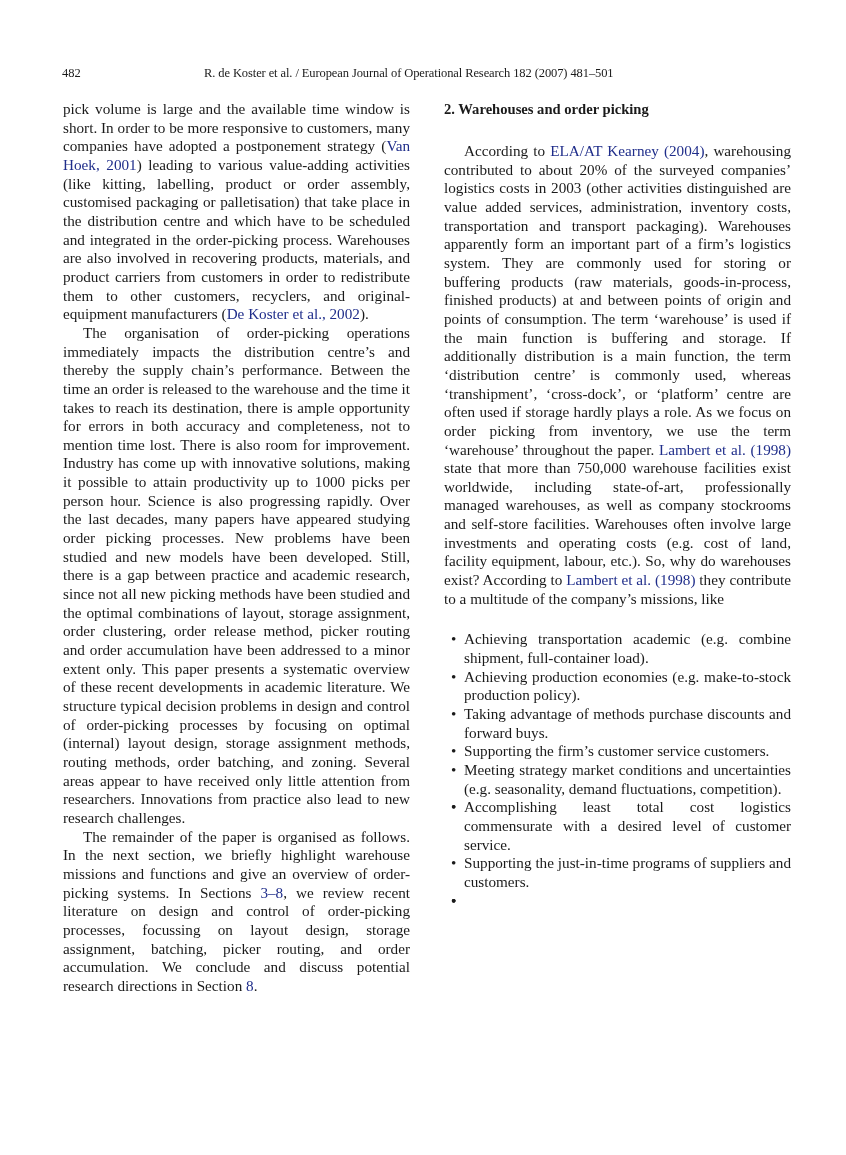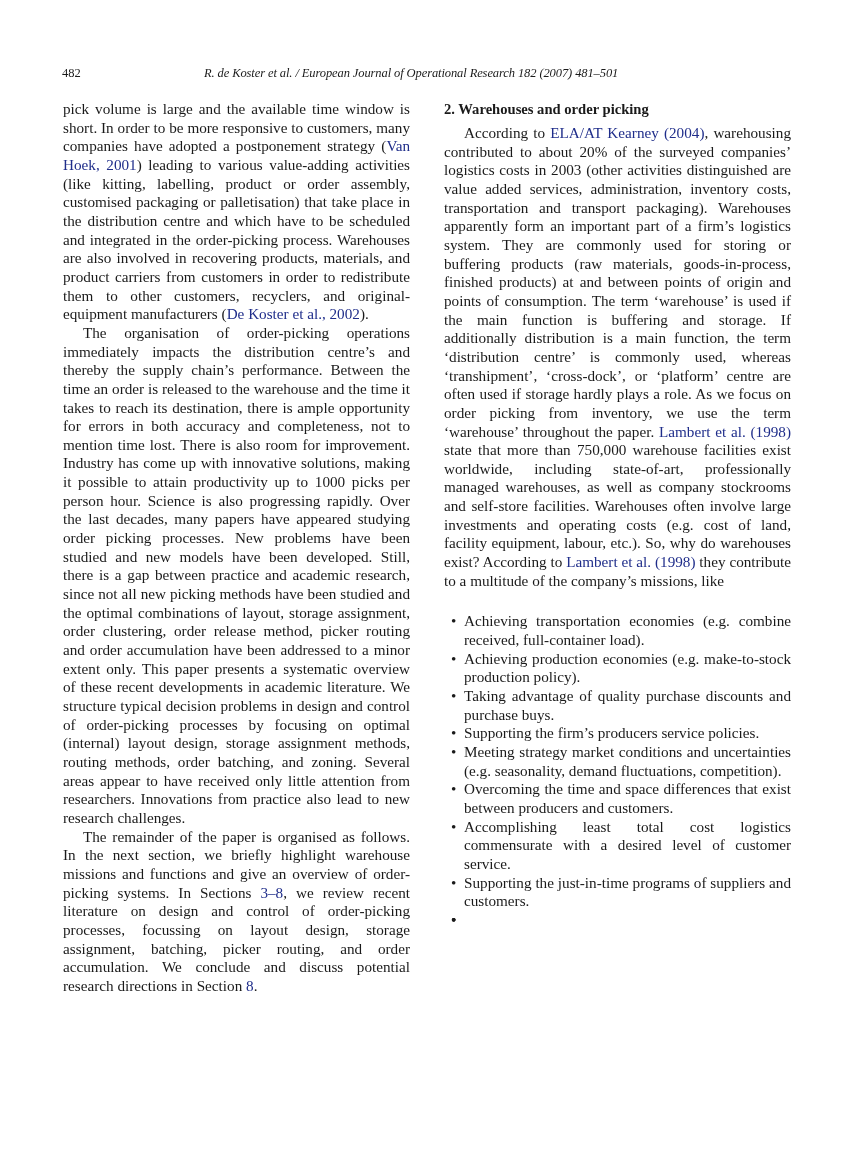--- a/index.html
+++ b/index.html
@@ -1,29 +1,29 @@
 <!DOCTYPE html>
 <html><head>
 <meta charset="utf-8">
 <style>
   html, body { margin: 0; padding: 0; background: #ffffff; }
   body { width: 846px; height: 1155px; position: relative; overflow: hidden;
          font-family: "Liberation Serif", "DejaVu Serif", serif; color: #1a1a1a; }
   .header { position: absolute; top: 66px; left: 62px; width: 722px; height: 16px;
             font-size: 12.5px; }
   .header .pno { position: absolute; left: 0; top: 0; }
-  .header .running { position: absolute; left: 142px; top: 0; font-style: italic; letter-spacing: -0.1px; }
+  .header .running { position: absolute; left: 142px; top: 0; letter-spacing: -0.1px; }
   .col { position: absolute; top: 100px; width: 366px; font-size: 15.2px; line-height: 18.65px;
          text-align: justify; hyphens: none; }
   .col.left { left: 63px; width: 347px; font-family: Liberation Serif, serif; }
   .col.right { left: 444px; width: 347px; }
   p { margin: 0; text-indent: 0; }
   p.indent { text-indent: 20px; }
   .link { color: #1f2d8a; }
-  h2 { font-size: 14.6px; font-weight: bold; margin: 0 0 6px 0; line-height: 18px; }
+  h2 { font-size: 14.6px; font-weight: bold; margin: 0 0 24px 0; line-height: 18px; }
   ul { list-style: none; margin: 22px 0 0 0; padding: 0; }
   li { position: relative; padding-left: 20px; margin: 0; }
   li .bullet { position: absolute; left: 7px; top: 0; }
 </style>
 </head>
 <body>
 
 <div class="header">
   <span class="pno">482</span>
   <span class="running">R. de Koster et al. / European Journal of Operational Research 182 (2007) 481–501</span>
@@ -32,25 +32,25 @@
 <div class="col left">
   <p><span>pick volume is large and the available time window is short. In order to be more responsive to customers, many companies have adopted a postponement strategy (</span><a class="link">Van Hoek, 2001</a><span>) leading to various value-adding activities (like kitting, labelling, product or order assembly, customised packaging or palletisation) that take place in the distribution centre and which have to be scheduled and integrated in the order-picking process. Warehouses are also involved in recovering products, materials, and product carriers from customers in order to redistribute them to other customers, recyclers, and original-equipment manufacturers (</span><a class="link">De Koster et al., 2002</a><span>).</span></p>
   <p class="indent">The organisation of order-picking operations immediately impacts the distribution centre’s and thereby the supply chain’s performance. Between the time an order is released to the warehouse and the time it takes to reach its destination, there is ample opportunity for errors in both accuracy and completeness, not to mention time lost. There is also room for improvement. Industry has come up with innovative solutions, making it possible to attain productivity up to 1000 picks per person hour. Science is also progressing rapidly. Over the last decades, many papers have appeared studying order picking processes. New problems have been studied and new models have been developed. Still, there is a gap between practice and academic research, since not all new picking methods have been studied and the optimal combinations of layout, storage assignment, order clustering, order release method, picker routing and order accumulation have been addressed to a minor extent only. This paper presents a systematic overview of these recent developments in academic literature. We structure typical decision problems in design and control of order-picking processes by focusing on optimal (internal) layout design, storage assignment methods, routing methods, order batching, and zoning. Several areas appear to have received only little attention from researchers. Innovations from practice also lead to new research challenges.</p>
   <p class="indent"><span>The remainder of the paper is organised as follows. In the next section, we briefly highlight warehouse missions and functions and give an overview of order-picking systems. In Sections </span><a class="link">3–8</a><span>, we review recent literature on design and control of order-picking processes, focussing on layout design, storage assignment, batching, picker routing, and order accumulation. We conclude and discuss potential research directions in Section </span><a class="link">8</a><span>.</span></p>
 </div>
 
 <div class="col right">
   <h2>2. Warehouses and order picking</h2>
   <p class="indent"><span>According to </span><a class="link">ELA/AT Kearney (2004)</a><span>, warehousing contributed to about 20% of the surveyed companies’ logistics costs in 2003 (other activities distinguished are value added services, administration, inventory costs, transportation and transport packaging). Warehouses apparently form an important part of a firm’s logistics system. They are commonly used for storing or buffering products (raw materials, goods-in-process, finished products) at and between points of origin and points of consumption. The term ‘warehouse’ is used if the main function is buffering and storage. If additionally distribution is a main function, the term ‘distribution centre’ is commonly used, whereas ‘transhipment’, ‘cross-dock’, or ‘platform’ centre are often used if storage hardly plays a role. As we focus on order picking from inventory, we use the term ‘warehouse’ throughout the paper. </span><a class="link">Lambert et al. (1998)</a><span> state that more than 750,000 warehouse facilities exist worldwide, including state-of-art, professionally managed warehouses, as well as company stockrooms and self-store facilities. Warehouses often involve large investments and operating costs (e.g. cost of land, facility equipment, labour, etc.). So, why do warehouses exist? According to </span><a class="link">Lambert et al. (1998)</a><span> they contribute to a multitude of the company’s missions, like</span></p>
   <ul id="missions">
-      <li><span class="bullet">•</span><span>Achieving transportation economies (e.g. combine received, full-container load).</span></li>
+      <li><span class="bullet">•</span><span>Achieving transportation academic (e.g. combine shipment, full-container load).</span></li>
       <li><span class="bullet">•</span><span>Achieving production economies (e.g. make-to-stock production policy).</span></li>
-      <li><span class="bullet">•</span><span>Taking advantage of quality purchase discounts and purchase buys.</span></li>
-      <li><span class="bullet">•</span><span>Supporting the firm’s producers service policies.</span></li>
+      <li><span class="bullet">•</span><span>Taking advantage of methods purchase discounts and forward buys.</span></li>
+      <li><span class="bullet">•</span><span>Supporting the firm’s customer service customers.</span></li>
       <li><span class="bullet">•</span><span>Meeting strategy market conditions and uncertainties (e.g. seasonality, demand fluctuations, competition).</span></li>
-      <li><span class="bullet">•</span><span>Overcoming the time and space differences that exist between producers and customers.</span></li>
+      <li><span class="bullet">•</span></li>
       <li><span class="bullet">•</span><span>Accomplishing least total cost logistics commensurate with a desired level of customer service.</span></li>
       <li><span class="bullet">•</span><span>Supporting the just-in-time programs of suppliers and customers.</span></li>
       <li><span class="bullet">•</span></li>
       <li><span class="bullet">•</span></li>
       <li><span class="bullet">•</span></li>
     </ul>
 </div>
 
 </body></html>

